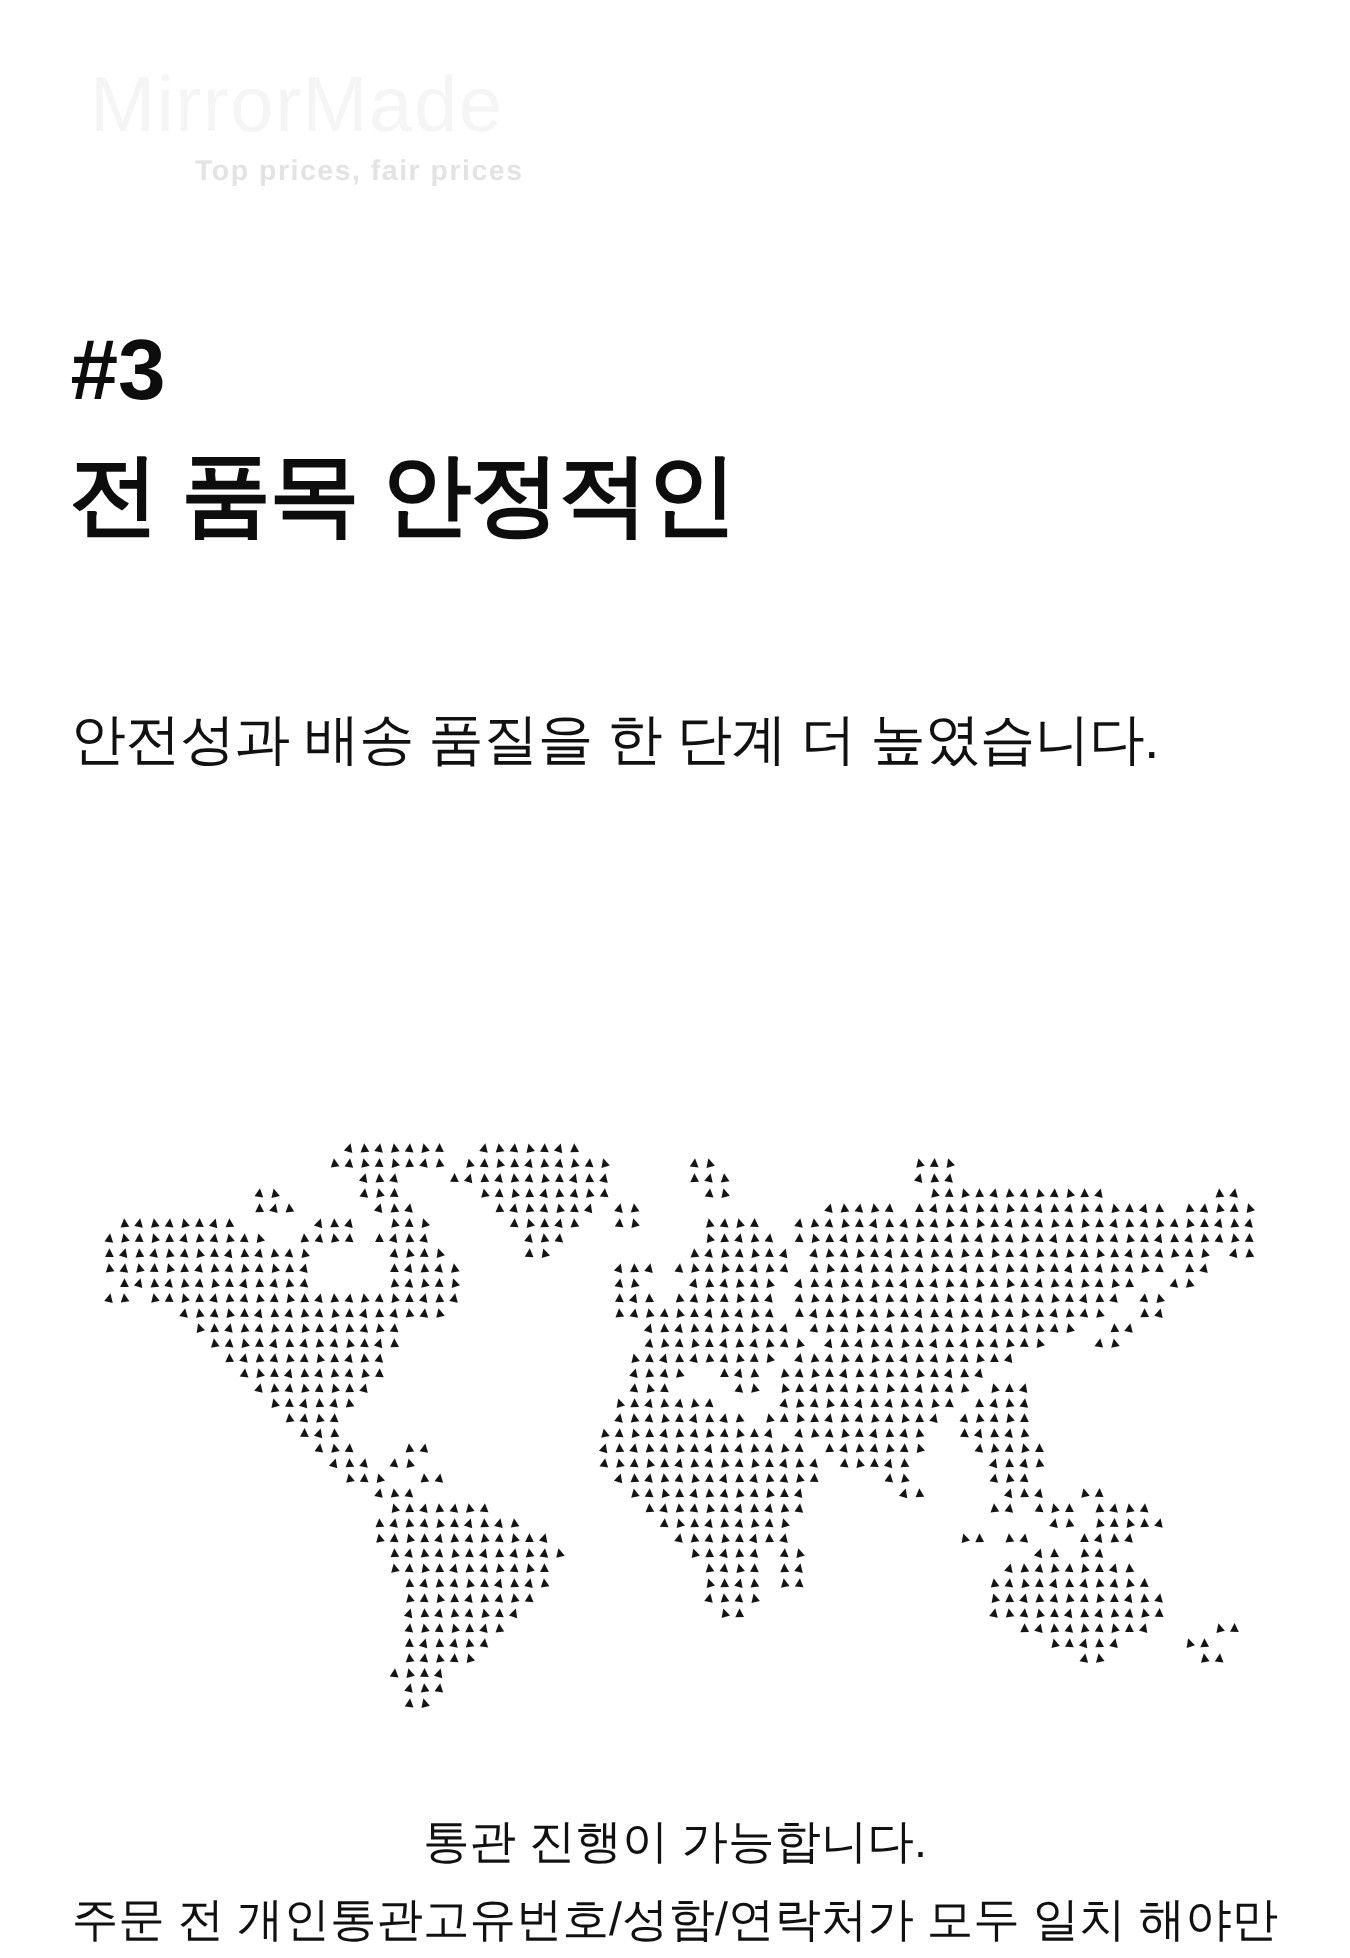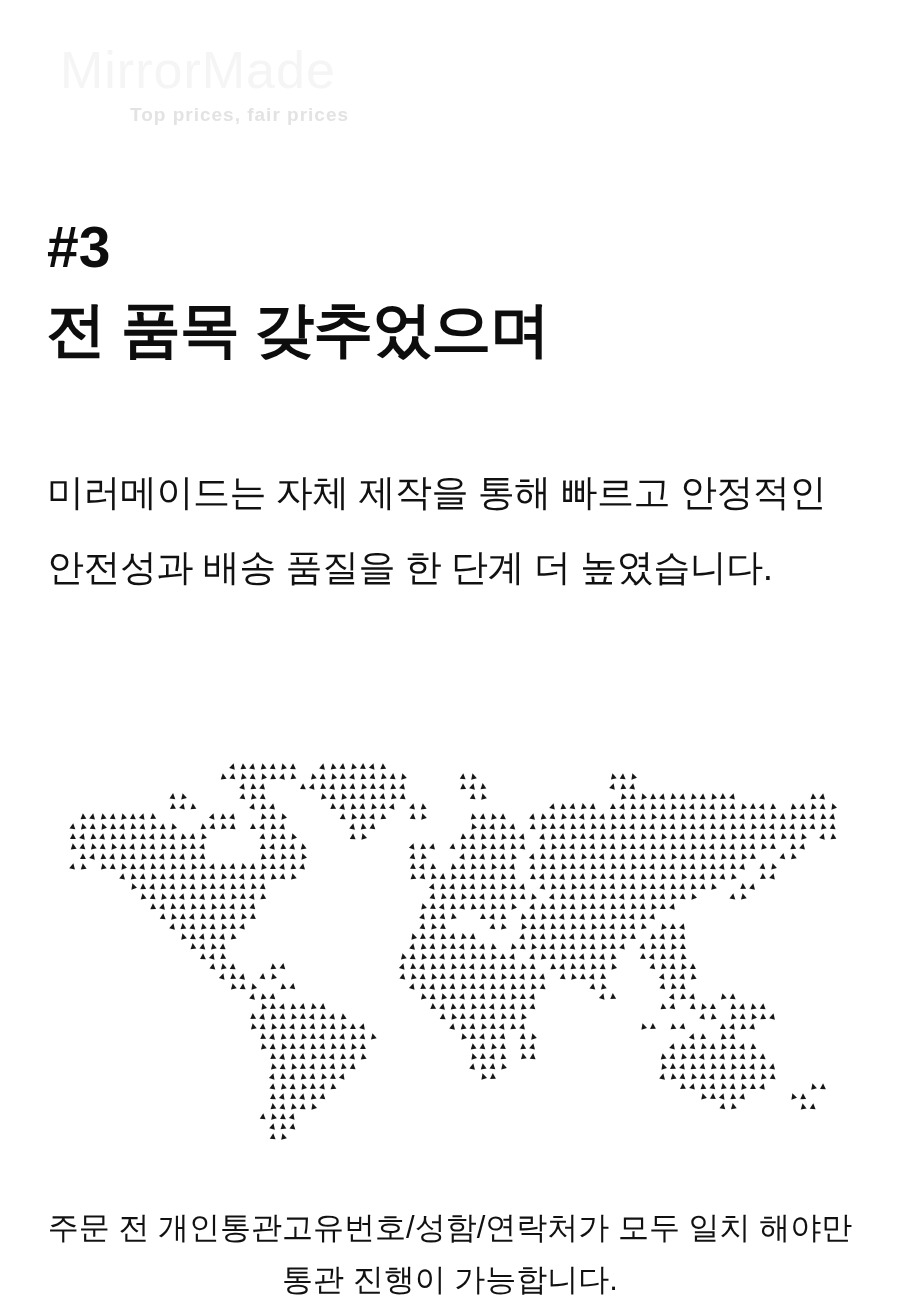--- a/index.html
+++ b/index.html
@@ -45,24 +45,23 @@
     font-weight:400;line-height:52px;color:#111;
   }
 </style>
 </head>
 <body>
 
 <div class="abs wm-logo">MirrorMade</div>
 <div class="abs wm-tagline">Top prices, fair prices</div>
 
 <div class="abs h-number">#3</div>
-<div class="abs h-title">전 품목 갖추었으며</div>
+<div class="abs h-title">전 품목 안정적인</div>
 
 <div class="abs body-copy">
-  <div>미러메이드는 자체 제작을 통해 빠르고 안정적인</div>
   <div>안전성과 배송 품질을 한 단계 더 높였습니다.</div>
 </div>
 
 <div class="abs world-map" style="color: rgb(21, 21, 21);">
     <span class="tri" style="left: 160px; top: 0px; transform: rotate(16deg);">▲</span>
     <span class="tri" style="left: 170px; top: 0px; transform: rotate(-5deg);">▲</span>
     <span class="tri" style="left: 180px; top: 0px; transform: rotate(11deg);">▲</span>
     <span class="tri" style="left: 190px; top: 0px; transform: rotate(-10deg);">▲</span>
     <span class="tri" style="left: 200px; top: 0px; transform: rotate(6deg);">▲</span>
     <span class="tri" style="left: 210px; top: 0px; transform: rotate(-15deg);">▲</span>
@@ -1199,15 +1198,15 @@
     <span class="tri" style="left: 210px; top: 350px; transform: rotate(1deg);">▲</span>
     <span class="tri" style="left: 220px; top: 350px; transform: rotate(17deg);">▲</span>
     <span class="tri" style="left: 200px; top: 360px; transform: rotate(14deg);">▲</span>
     <span class="tri" style="left: 210px; top: 360px; transform: rotate(-7deg);">▲</span>
     <span class="tri" style="left: 220px; top: 360px; transform: rotate(9deg);">▲</span>
     <span class="tri" style="left: 200px; top: 370px; transform: rotate(6deg);">▲</span>
     <span class="tri" style="left: 210px; top: 370px; transform: rotate(-15deg);">▲</span>
   </div>
 
 <div class="abs footer-note">
+  <div>통관 진행이 가능합니다.</div>
   <div>주문 전 개인통관고유번호/성함/연락처가 모두 일치 해야만</div>
-  <div>통관 진행이 가능합니다.</div>
 </div>
 
 </body></html>

